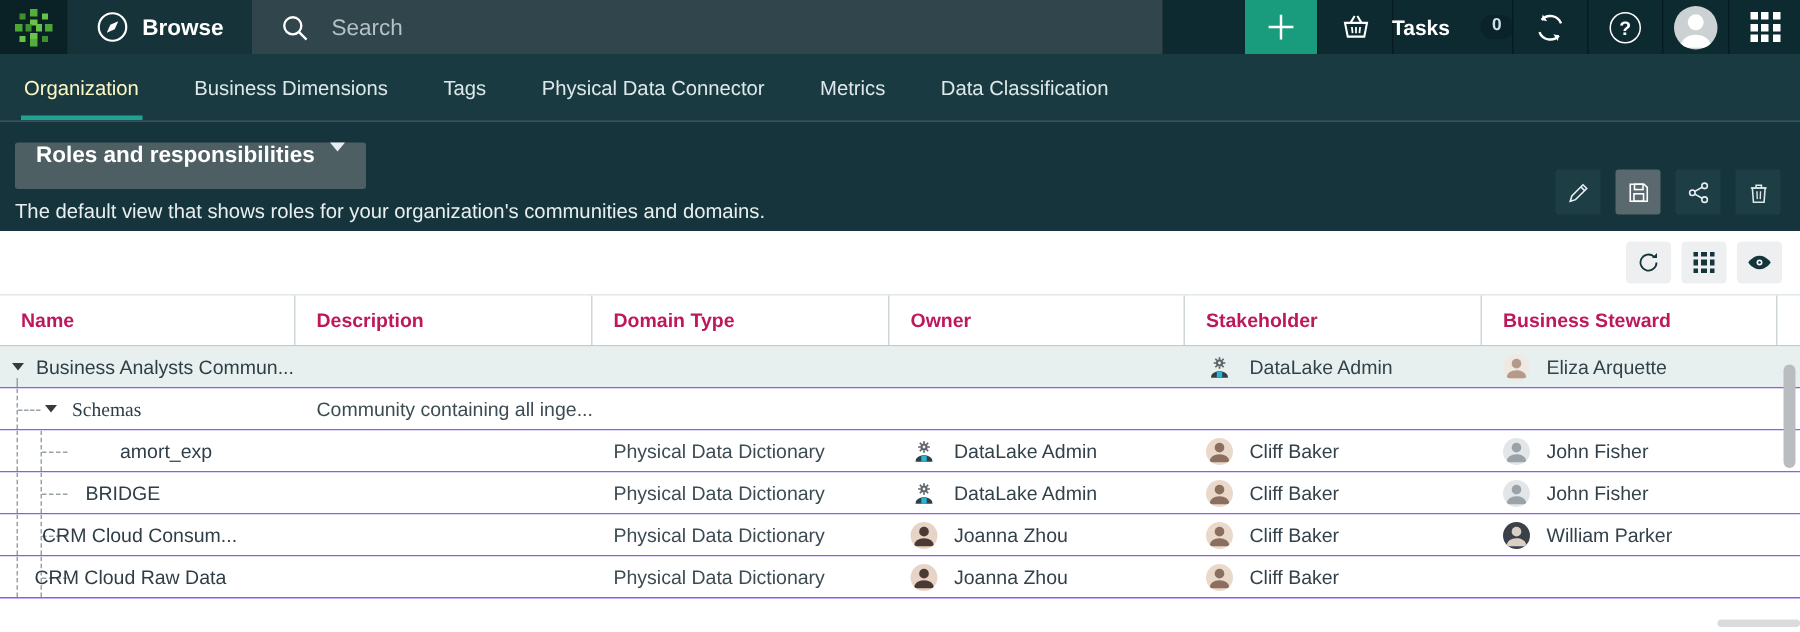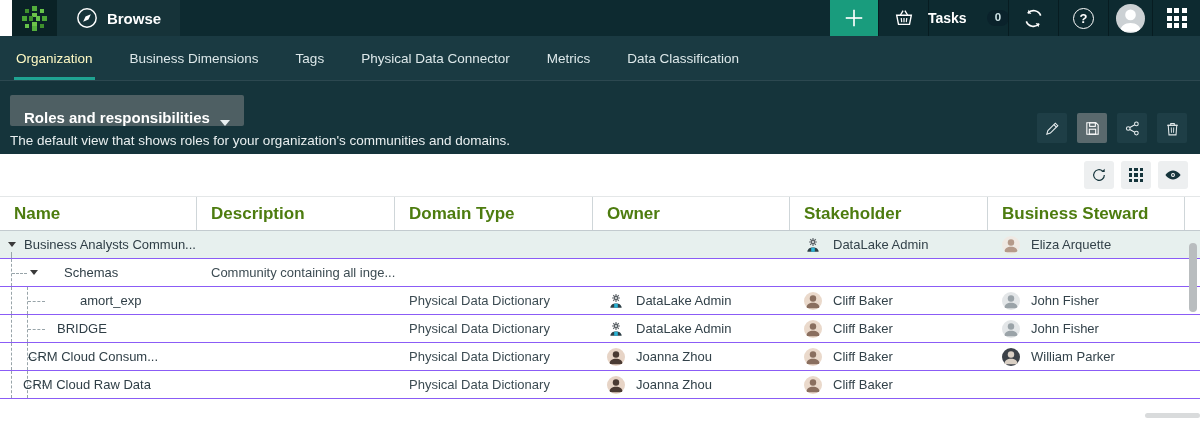--- a/index.html
+++ b/index.html
@@ -1,20 +1,20 @@
 <!DOCTYPE html>
 <html><head>
 <meta charset="utf-8">
 <style>
   * { margin:0; padding:0; box-sizing:border-box; }
   html,body { width:1200px; height:421px; overflow:hidden; background:#fff;
     font-family:"Liberation Sans","DejaVu Sans",sans-serif; }
 
   
-  .topbar { display:flex; align-items:stretch; height:36px; background:#0d2a30; position:relative;margin-left:12px; }
+  .topbar { display:flex; align-items:stretch; height:36px; background:#0d2a30; position:relative; }
   .logo-cell { width:45px; background:#0a2226; display:flex; align-items:center; justify-content:center; }
   .browse-cell { width:123px; background:#163339; display:flex; align-items:center; justify-content:center; gap:9px;
     color:#fff; font-weight:bold; font-size:15px; cursor:pointer; }
   .search-cell { width:607px; background:#30454c; display:flex; align-items:center; padding-left:18px; gap:14px; }
   .search-cell input { background:transparent; border:none; outline:none; color:#e6eef0; font-size:15px; width:480px;
     font-family:"Liberation Sans",sans-serif; }
   .search-cell input::placeholder { color:#b4c2c6; }
   .tb-spacer { flex:1; }
   .tb-btn { display:flex; align-items:center; justify-content:center; border-left:1px solid #071c21; cursor:pointer; }
   .plus-btn { width:48px; background:#199c7d; border-left:none; }
@@ -35,41 +35,41 @@
   
   .tabbar { height:45px; background:#1a3a42; display:flex; align-items:stretch; padding-left:14px; gap:33px;
     border-bottom:1px solid #2c4850; }
   .tab { display:flex; align-items:center; color:#dde8ea; font-size:13.5px; cursor:pointer; position:relative; padding:0 2px; }
   .tab.active { color:#fef9c3; }
   .tab.active::after { content:""; position:absolute; left:0; right:0; bottom:0; height:3px; background:#1fa392; }
 
   
   .hero { height:73px; background:#15343b; position:relative; }
   .view-btn { position:absolute; left:10px; top:14px; height:31px; background:#4e5f63; color:#fff; font-weight:bold;
-    font-size:15px; display:flex; align-items:flex-end; gap:10px; padding:0 14px; border-radius:2px; cursor:pointer; }
+    font-size:15px; display:flex; align-items:flex-start; gap:10px; padding:0 14px; border-radius:2px; cursor:pointer; }
   .view-caret { width:0; height:0; border-left:5px solid transparent; border-right:5px solid transparent;
     border-top:6px solid #e8eef0; }
   .view-desc { position:absolute; left:10px; top:52px; color:#e9eff0; font-size:13.5px; }
   .hero-actions { position:absolute; right:13px; top:32px; display:flex; gap:10px; }
   .hico { width:30px; height:30px; border-radius:2px; background:#1e3e46; display:flex; align-items:center;
     justify-content:center; cursor:pointer; }
   .hico.active { background:#5a696d; }
 
   
   .toolbar { height:42px; background:#fff; display:flex; align-items:center; justify-content:flex-end; gap:7px;
     padding-right:12px; }
   .tico { width:30px; height:28px; border-radius:3px; background:#edeff0; display:flex; align-items:center;
     justify-content:center; cursor:pointer; }
   .dots-grid { display:grid; grid-template-columns:repeat(3,3.5px); grid-template-rows:repeat(3,3.5px); gap:2px; }
   .dots-grid i { background:#15343b; }
 
   
   .grid-head { display:grid; grid-template-columns:197px 198px 198px 197px 198px 197px 1fr; height:35px;
     border-top:1px solid #e4e7e8; border-bottom:1px solid #c3cbcf; }
-  .hcell { display:flex; align-items:center; padding-left:14px; font-weight:bold; font-size:17px; color:#4d7c0f;
+  .hcell { display:flex; align-items:center; padding-left:14px; font-weight:bold; font-size:13px; color:#be185d;
     border-right:1px solid #cfd6d9; cursor:pointer; }
   .hcell.filler { border-right:none; cursor:default; }
   .trow { display:grid; grid-template-columns:197px 198px 198px 197px 198px 197px 1fr; height:28px;
     border-bottom:1px solid #8b5cf6; background:#fff; cursor:pointer;text-align:center; }
   .trow.hl { background:#e7f0ee; }
   .cell { display:flex; align-items:center; padding-left:14px; font-size:13px; color:#3d4c53; overflow:hidden;
     white-space:nowrap; }
   .name-cell { position:relative; padding-left:0; color:#2f3e46; }
   .nlabel { position:relative; z-index:2; }
   .vline { position:absolute; top:0; bottom:0; border-left:1px dashed #98a4a9; }
@@ -117,20 +117,27 @@
         </g>
       </svg>
     </div>
     <div class="browse-cell">
       <svg width="22" height="22" viewBox="0 0 24 24">
         <circle cx="12" cy="12" r="10" fill="none" stroke="#fff" stroke-width="1.6"></circle>
         <path d="M16.2 7.8l-2.6 5.8-5.8 2.6 2.6-5.8z" fill="#fff"></path>
       </svg>
       <span>Browse</span>
     </div>
+    <div class="search-cell">
+      <svg width="21" height="21" viewBox="0 0 24 24">
+        <circle cx="10.5" cy="10.5" r="6.5" fill="none" stroke="#fff" stroke-width="1.8"></circle>
+        <line x1="15.3" y1="15.3" x2="21" y2="21" stroke="#fff" stroke-width="1.8"></line>
+      </svg>
+      <input type="text" placeholder="Search" style="">
+    </div>
     <div class="tb-spacer"></div>
     <div class="tb-btn plus-btn">
       <svg width="22" height="22" viewBox="0 0 24 24">
         <line x1="12" y1="3" x2="12" y2="21" stroke="#fff" stroke-width="1.8"></line>
         <line x1="3" y1="12" x2="21" y2="12" stroke="#fff" stroke-width="1.8"></line>
       </svg>
     </div>
     <div class="tb-btn basket-btn">
       <svg width="22" height="22" viewBox="0 0 24 24">
         <path d="M4 9h16l-2 10H6z" fill="none" stroke="#fff" stroke-width="1.5"></path>
@@ -307,21 +314,21 @@
           </div>
           <span>Eliza Arquette</span>
         </div>
         <div class="cell"></div>
       </div>
       <div class="trow">
         <div class="cell name-cell">
           <div class="vline" style="left: 11px;"></div>
           <div class="hdash" style="left: 12px; width: 15px;"></div>
           <div class="caret" style="left: 30px;"></div>
-          <span class="nlabel" style="margin-left: 64px;">Schemas</span>
+          <span class="nlabel" style="margin-left: 48px; font-family: Liberation Serif, serif;">Schemas</span>
         </div>
         <div class="cell">Community containing all inge...</div>
         <div class="cell"></div>
         <div class="cell person"></div>
         <div class="cell person"></div>
         <div class="cell person"></div>
         <div class="cell"></div>
       </div>
       <div class="trow">
         <div class="cell name-cell">

